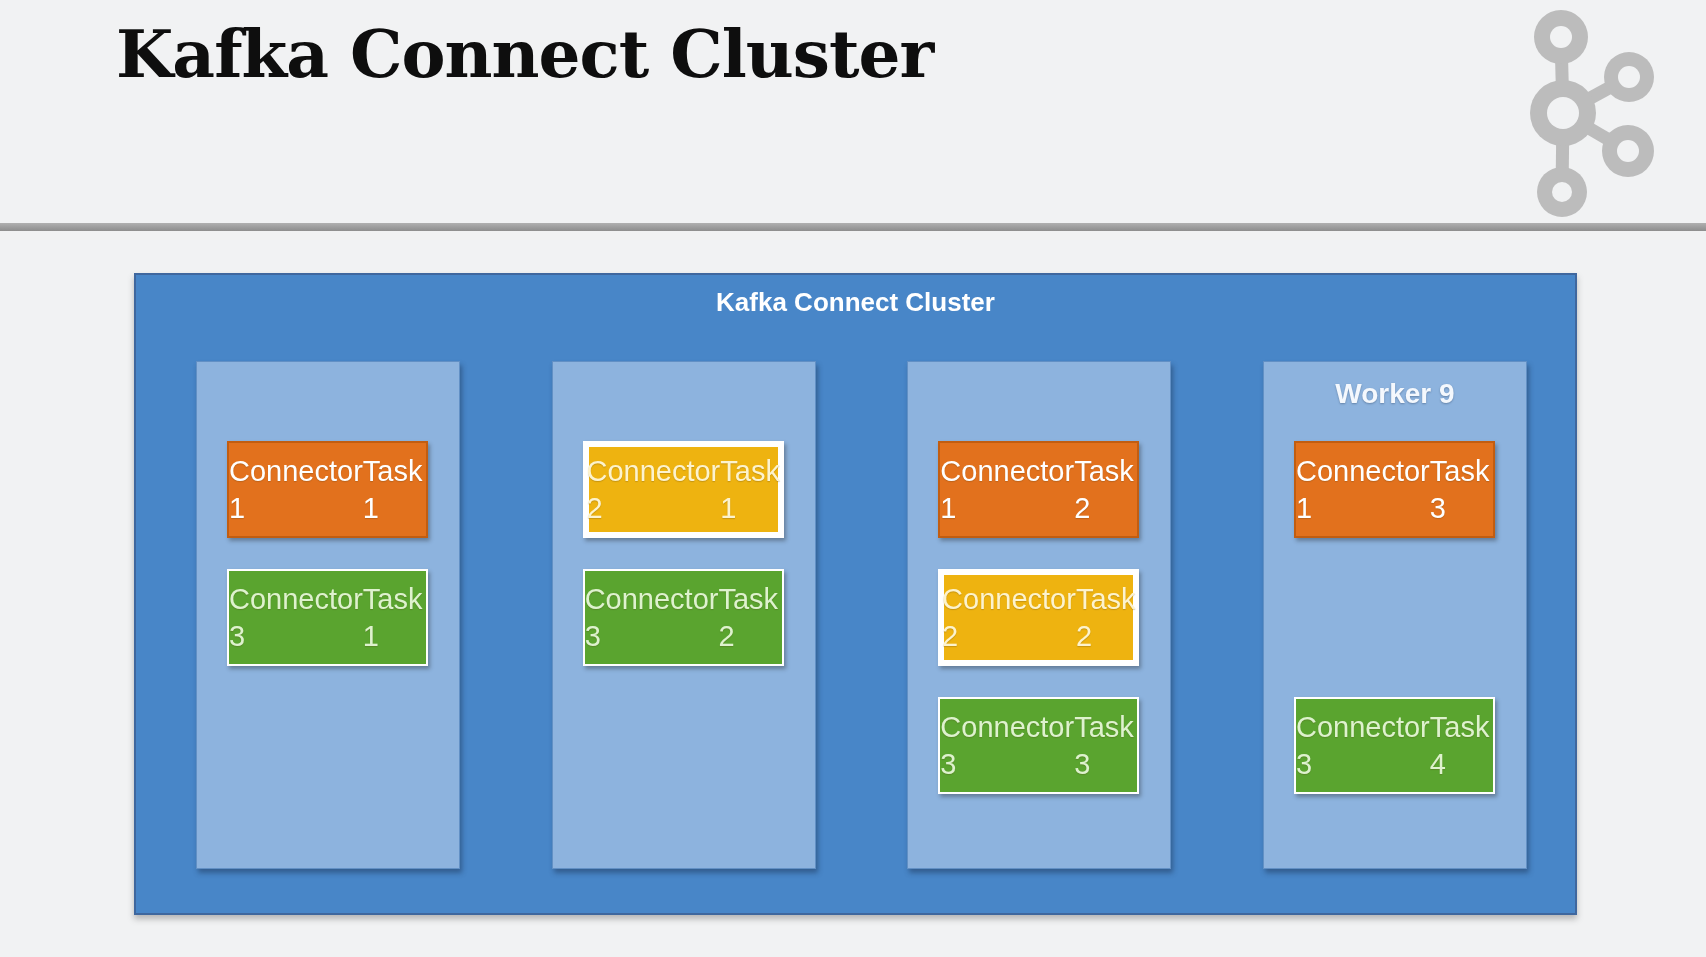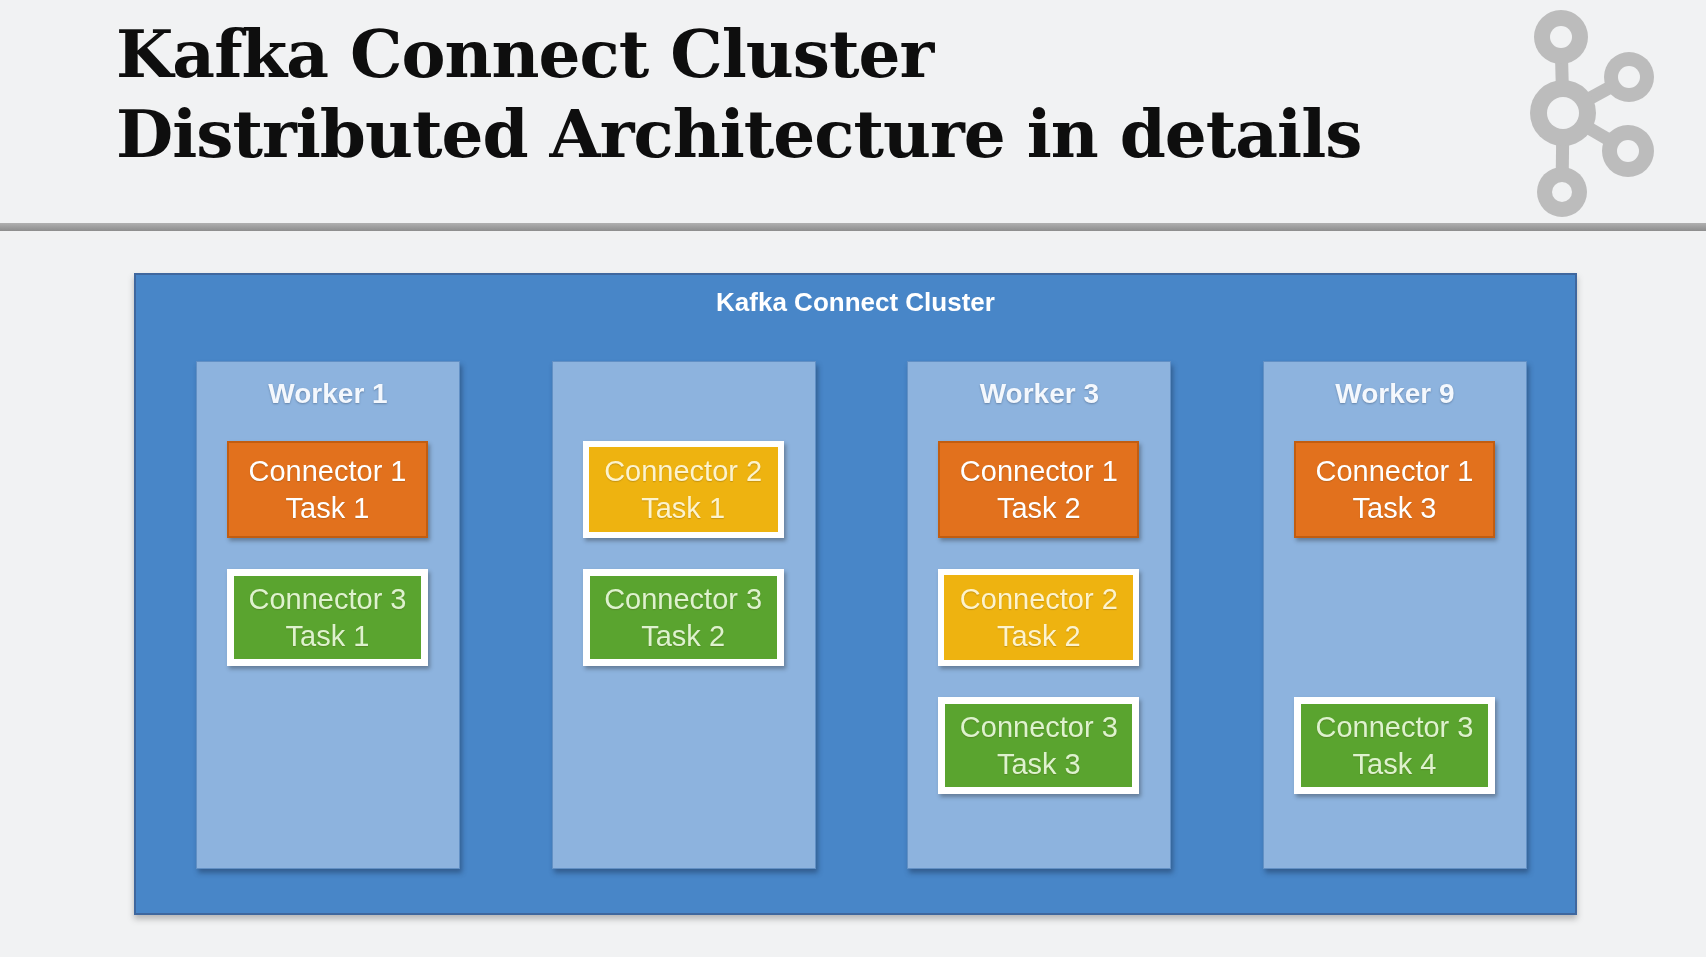--- a/index.html
+++ b/index.html
@@ -60,41 +60,40 @@
     text-align:center;
     color:#f4f8fd;font-size:28px;font-weight:bold;
     text-shadow:0 1px 2px rgba(40,60,90,.4);
   }
 
   
   .task{
     position:absolute;left:30px;
     width:201px;height:97px;
     box-sizing:border-box;
-    display:flex;flex-direction:column;
+    display:flex;flex-direction:row;
     align-items:center;justify-content:center;
     font-size:29px;line-height:37px;
     box-shadow:2px 3px 4px rgba(30,30,30,.35);
     text-shadow:0 1px 1px rgba(80,60,20,.25);
   }
   .row1{top:79px}
   .row2{top:207px}
   .row3{top:335px}
   .c1{background:#e2711d;border:2px solid #c25d10;color:#ffffff;}
   .c2{background:#eeb310;border:6px solid #ffffff;color:#fdf3cd;}
-  .c3{background:#5aa42f;border:7px solid #ffffff;color:#def2ce;}
+  .c3{background:#5aa42f;border:2px solid #ffffff;color:#def2ce;}
 </style>
 </head>
 <body>
 
 <div class="page">
 
   <h1 class="slide-title">
     <span>Kafka Connect Cluster</span><br>
-    <span>Distributed Architecture in details</span>
   </h1>
 
   <svg class="kafka-logo" viewBox="0 0 152 214" xmlns="http://www.w3.org/2000/svg">
     <g stroke="#bcbcbc" stroke-width="13">
       <line x1="49" y1="29" x2="51" y2="105"></line>
       <line x1="51" y1="105" x2="50" y2="184"></line>
       <line x1="51" y1="105" x2="117" y2="69"></line>
       <line x1="51" y1="105" x2="116" y2="143"></line>
     </g>
     <g stroke="none">
@@ -112,21 +111,20 @@
   </svg>
 
   <div class="divider"></div>
 
   <div class="cluster">
     <div class="cluster-title">Kafka Connect Cluster</div>
 
     <div class="workers">
 
       <div class="worker">
-        <div class="worker-title">Worker 1</div>
         <div class="task c1 row1">
           <span>Connector 1</span>
           <span>Task 1</span>
         </div>
         <div class="task c3 row2">
           <span>Connector 3</span>
           <span>Task 1</span>
         </div>
       </div>
 
@@ -135,21 +133,20 @@
           <span>Connector 2</span>
           <span>Task 1</span>
         </div>
         <div class="task c3 row2">
           <span>Connector 3</span>
           <span>Task 2</span>
         </div>
       </div>
 
       <div class="worker">
-        <div class="worker-title">Worker 3</div>
         <div class="task c1 row1">
           <span>Connector 1</span>
           <span>Task 2</span>
         </div>
         <div class="task c2 row2">
           <span>Connector 2</span>
           <span>Task 2</span>
         </div>
         <div class="task c3 row3">
           <span>Connector 3</span>

